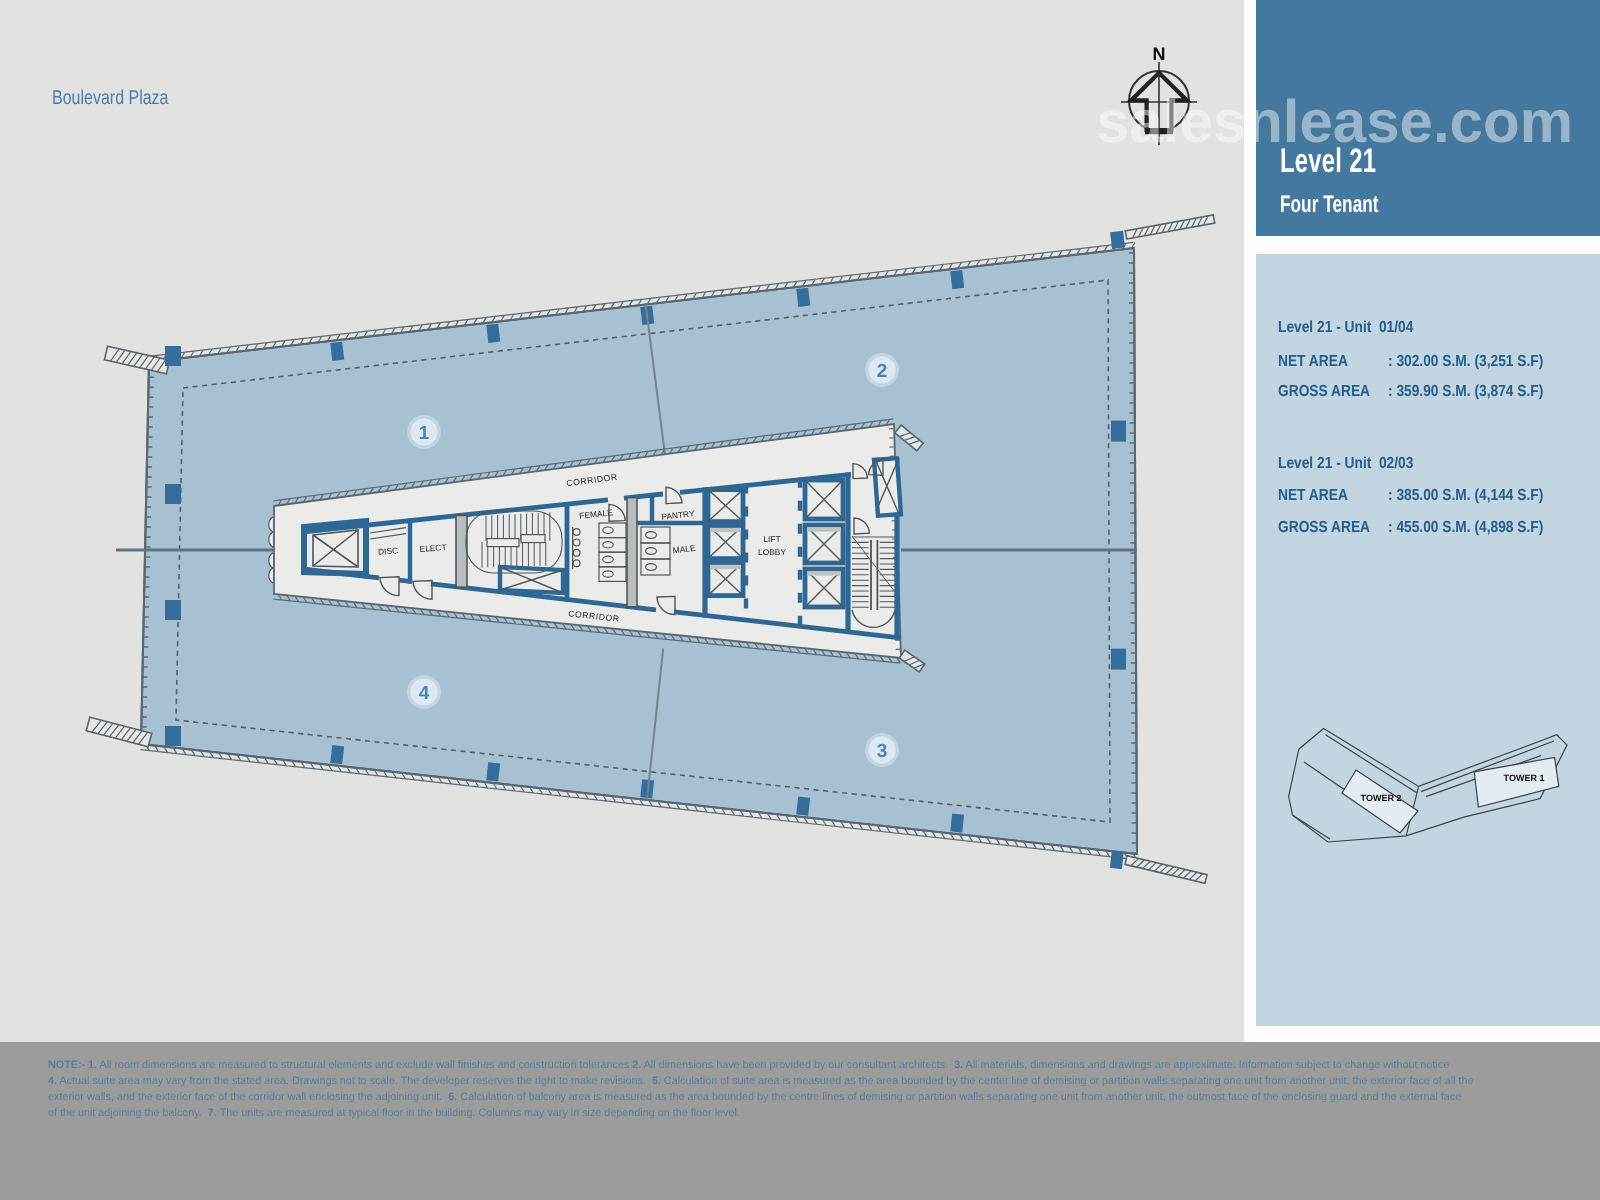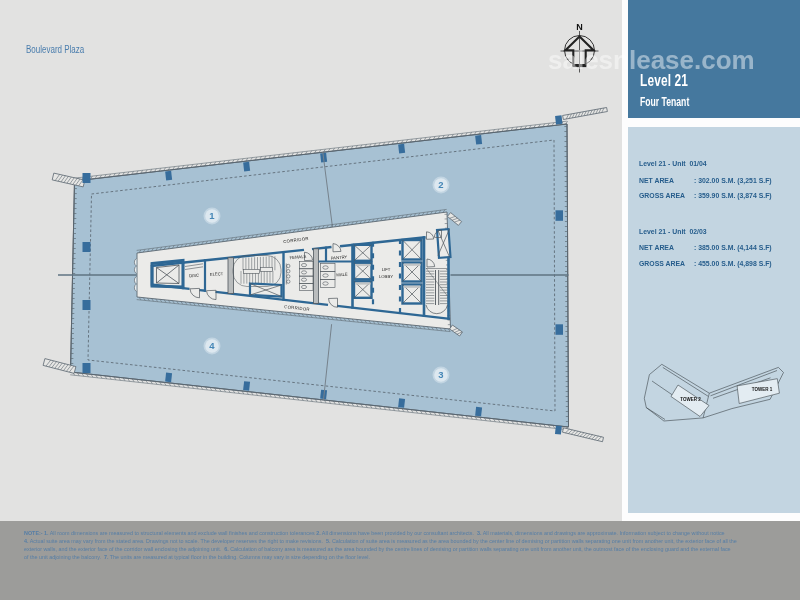--- a/index.html
+++ b/index.html
@@ -3,21 +3,21 @@
 <style>
 html,body{margin:0;padding:0;width:800px;height:600px;overflow:hidden;
   background:#e2e2e1;font-family:"Liberation Sans",sans-serif;}
 .abs{position:absolute;}
 </style></head>
 <body>
 <div style="position:relative;width:800px;height:600px;">
 
 <div class="abs" style="left:26px;top:43.5px;font-size:10px;color:#4a7dad;transform:scaleX(0.8);transform-origin:0 0;">Boulevard Plaza</div>
 
-<div class="abs" style="left:548px;top:44.5px;font-size:26px;font-weight:bold;color:rgba(255,255,255,0.45);letter-spacing:0px;z-index:5;">salesnlease.com</div>
+<div class="abs" style="left:548px;top:44.5px;font-size:30px;font-weight:bold;color:rgba(255,255,255,0.45);letter-spacing:0px;z-index:5;">salesnlease.com</div>
 
 <svg class="abs" style="left:0;top:0;" width="800" height="600" viewBox="0 0 800 600">
 
 <polygon points="74.5,181 567,124 568.5,427 70.5,372" fill="#a7c1d3" stroke="#5a6670" stroke-width="1.0"></polygon>
 
 <g>
 <line x1="74.5" y1="181" x2="567" y2="124" stroke="#5a6670" stroke-width="0.9"></line>
 <path d="M74.2 178.2L566.7 121.2M76.8 180.7L78.6 177.7M81.4 180.2L83.2 177.2M85.9 179.7L87.8 176.6M90.5 179.1L92.4 176.1M95.1 178.6L96.9 175.6M99.6 178.1L101.5 175.1M104.2 177.6L106.1 174.5M108.8 177L110.6 174M113.3 176.5L115.2 173.5M117.9 176L119.8 172.9M122.5 175.4L124.3 172.4M127 174.9L128.9 171.9M131.6 174.4L133.5 171.4M136.2 173.9L138.1 170.8M140.8 173.3L142.6 170.3M145.3 172.8L147.2 169.8M149.9 172.3L151.8 169.2M154.5 171.7L156.3 168.7M159 171.2L160.9 168.2M163.6 170.7L165.5 167.7M168.2 170.2L170 167.1M172.7 169.6L174.6 166.6M177.3 169.1L179.2 166.1M181.9 168.6L183.7 165.5M186.5 168L188.3 165M191 167.5L192.9 164.5M195.6 167L197.5 164M200.2 166.5L202 163.4M204.7 165.9L206.6 162.9M209.3 165.4L211.2 162.4M213.9 164.9L215.7 161.8M218.4 164.3L220.3 161.3M223 163.8L224.9 160.8M227.6 163.3L229.4 160.2M232.1 162.8L234 159.7M236.7 162.2L238.6 159.2M241.3 161.7L243.2 158.7M245.9 161.2L247.7 158.1M250.4 160.6L252.3 157.6M255 160.1L256.9 157.1M259.6 159.6L261.4 156.5M264.1 159.1L266 156M268.7 158.5L270.6 155.5M273.3 158L275.1 155M277.8 157.5L279.7 154.4M282.4 156.9L284.3 153.9M287 156.4L288.8 153.4M291.6 155.9L293.4 152.8M296.1 155.4L298 152.3M300.7 154.8L302.6 151.8M305.3 154.3L307.1 151.3M309.8 153.8L311.7 150.7M314.4 153.2L316.3 150.2M319 152.7L320.8 149.7M323.5 152.2L325.4 149.1M328.1 151.6L330 148.6M332.7 151.1L334.5 148.1M337.2 150.6L339.1 147.6M341.8 150.1L343.7 147M346.4 149.5L348.2 146.5M351 149L352.8 146M355.5 148.5L357.4 145.4M360.1 147.9L362 144.9M364.7 147.4L366.5 144.4M369.2 146.9L371.1 143.9M373.8 146.4L375.7 143.3M378.4 145.8L380.2 142.8M382.9 145.3L384.8 142.3M387.5 144.8L389.4 141.7M392.1 144.2L393.9 141.2M396.6 143.7L398.5 140.7M401.2 143.2L403.1 140.2M405.8 142.7L407.7 139.6M410.4 142.1L412.2 139.1M414.9 141.6L416.8 138.6M419.5 141.1L421.4 138M424.1 140.5L425.9 137.5M428.6 140L430.5 137M433.2 139.5L435.1 136.5M437.8 139L439.6 135.9M442.3 138.4L444.2 135.4M446.9 137.9L448.8 134.9M451.5 137.4L453.3 134.3M456.1 136.8L457.9 133.8M460.6 136.3L462.5 133.3M465.2 135.8L467.1 132.7M469.8 135.3L471.6 132.2M474.3 134.7L476.2 131.7M478.9 134.2L480.8 131.2M483.5 133.7L485.3 130.6M488 133.1L489.9 130.1M492.6 132.6L494.5 129.6M497.2 132.1L499 129M501.7 131.6L503.6 128.5M506.3 131L508.2 128M510.9 130.5L512.8 127.5M515.5 130L517.3 126.9M520 129.4L521.9 126.4M524.6 128.9L526.5 125.9M529.2 128.4L531 125.3M533.7 127.9L535.6 124.8M538.3 127.3L540.2 124.3M542.9 126.8L544.7 123.8M547.4 126.3L549.3 123.2M552 125.7L553.9 122.7M556.6 125.2L558.4 122.2M561.2 124.7L563 121.6M565.7 124.1L567.6 121.1" stroke="#5f6b73" stroke-width="0.6" fill="none"></path>
 </g>
 

